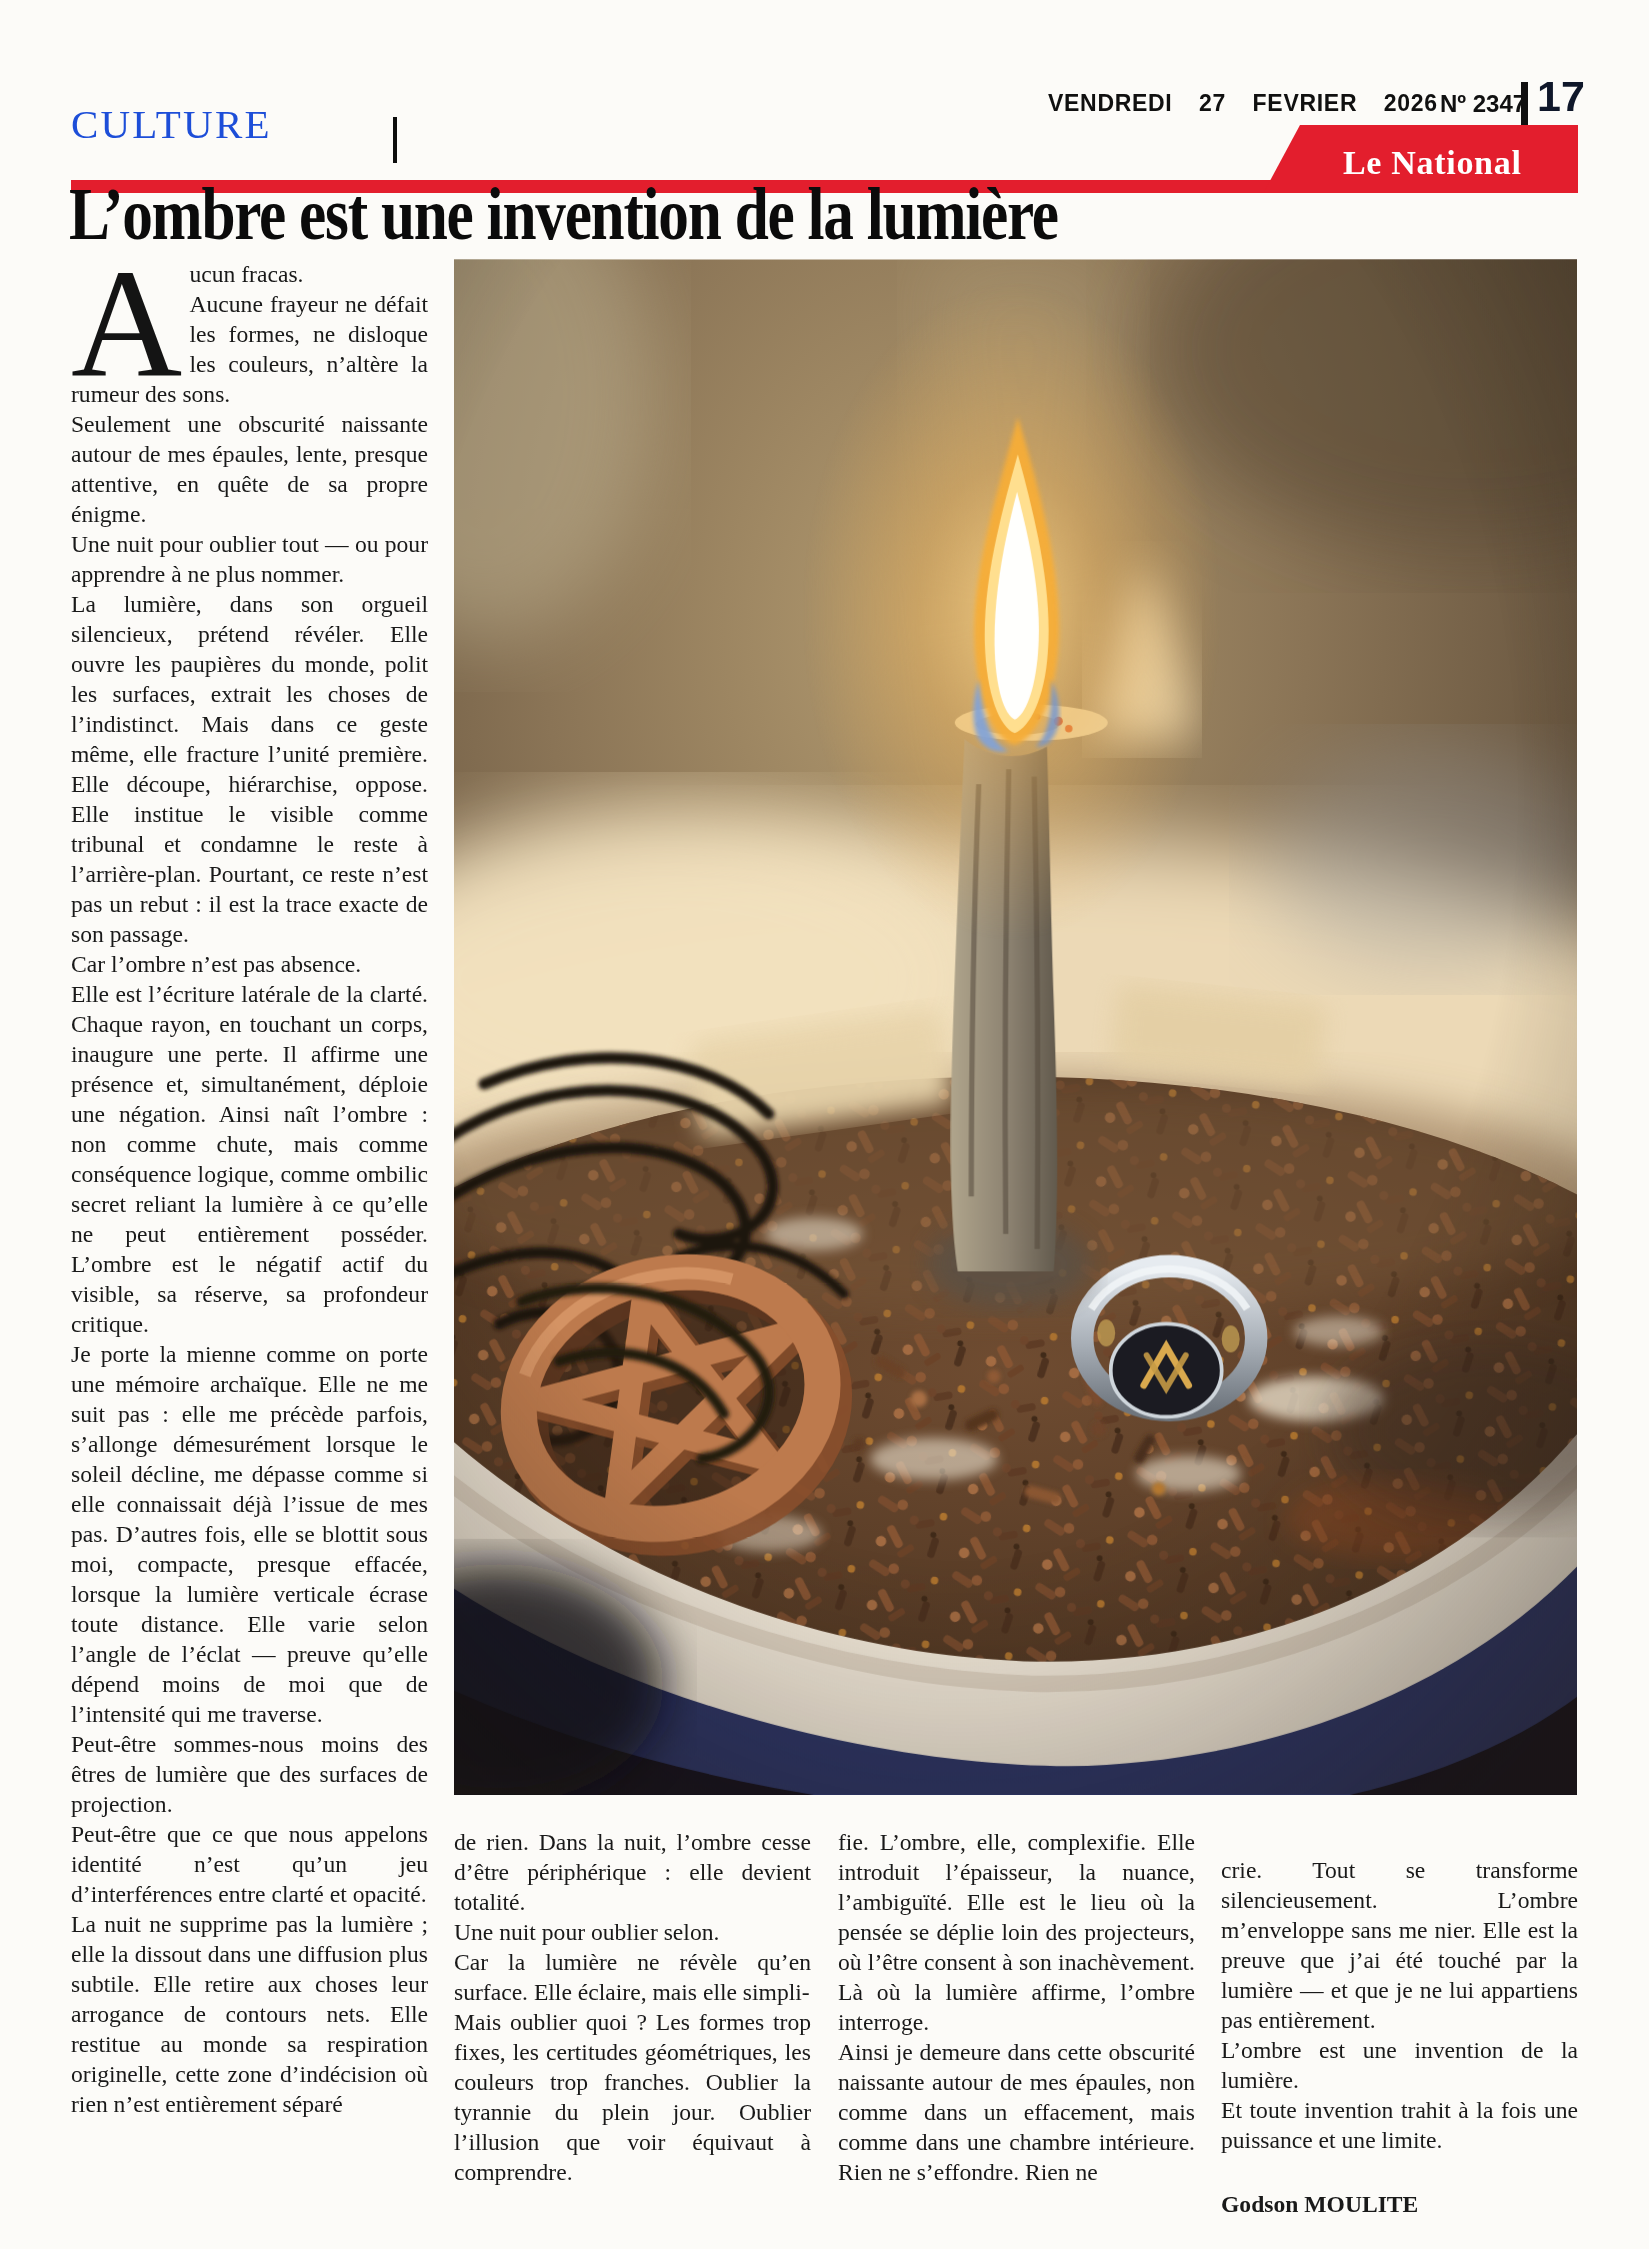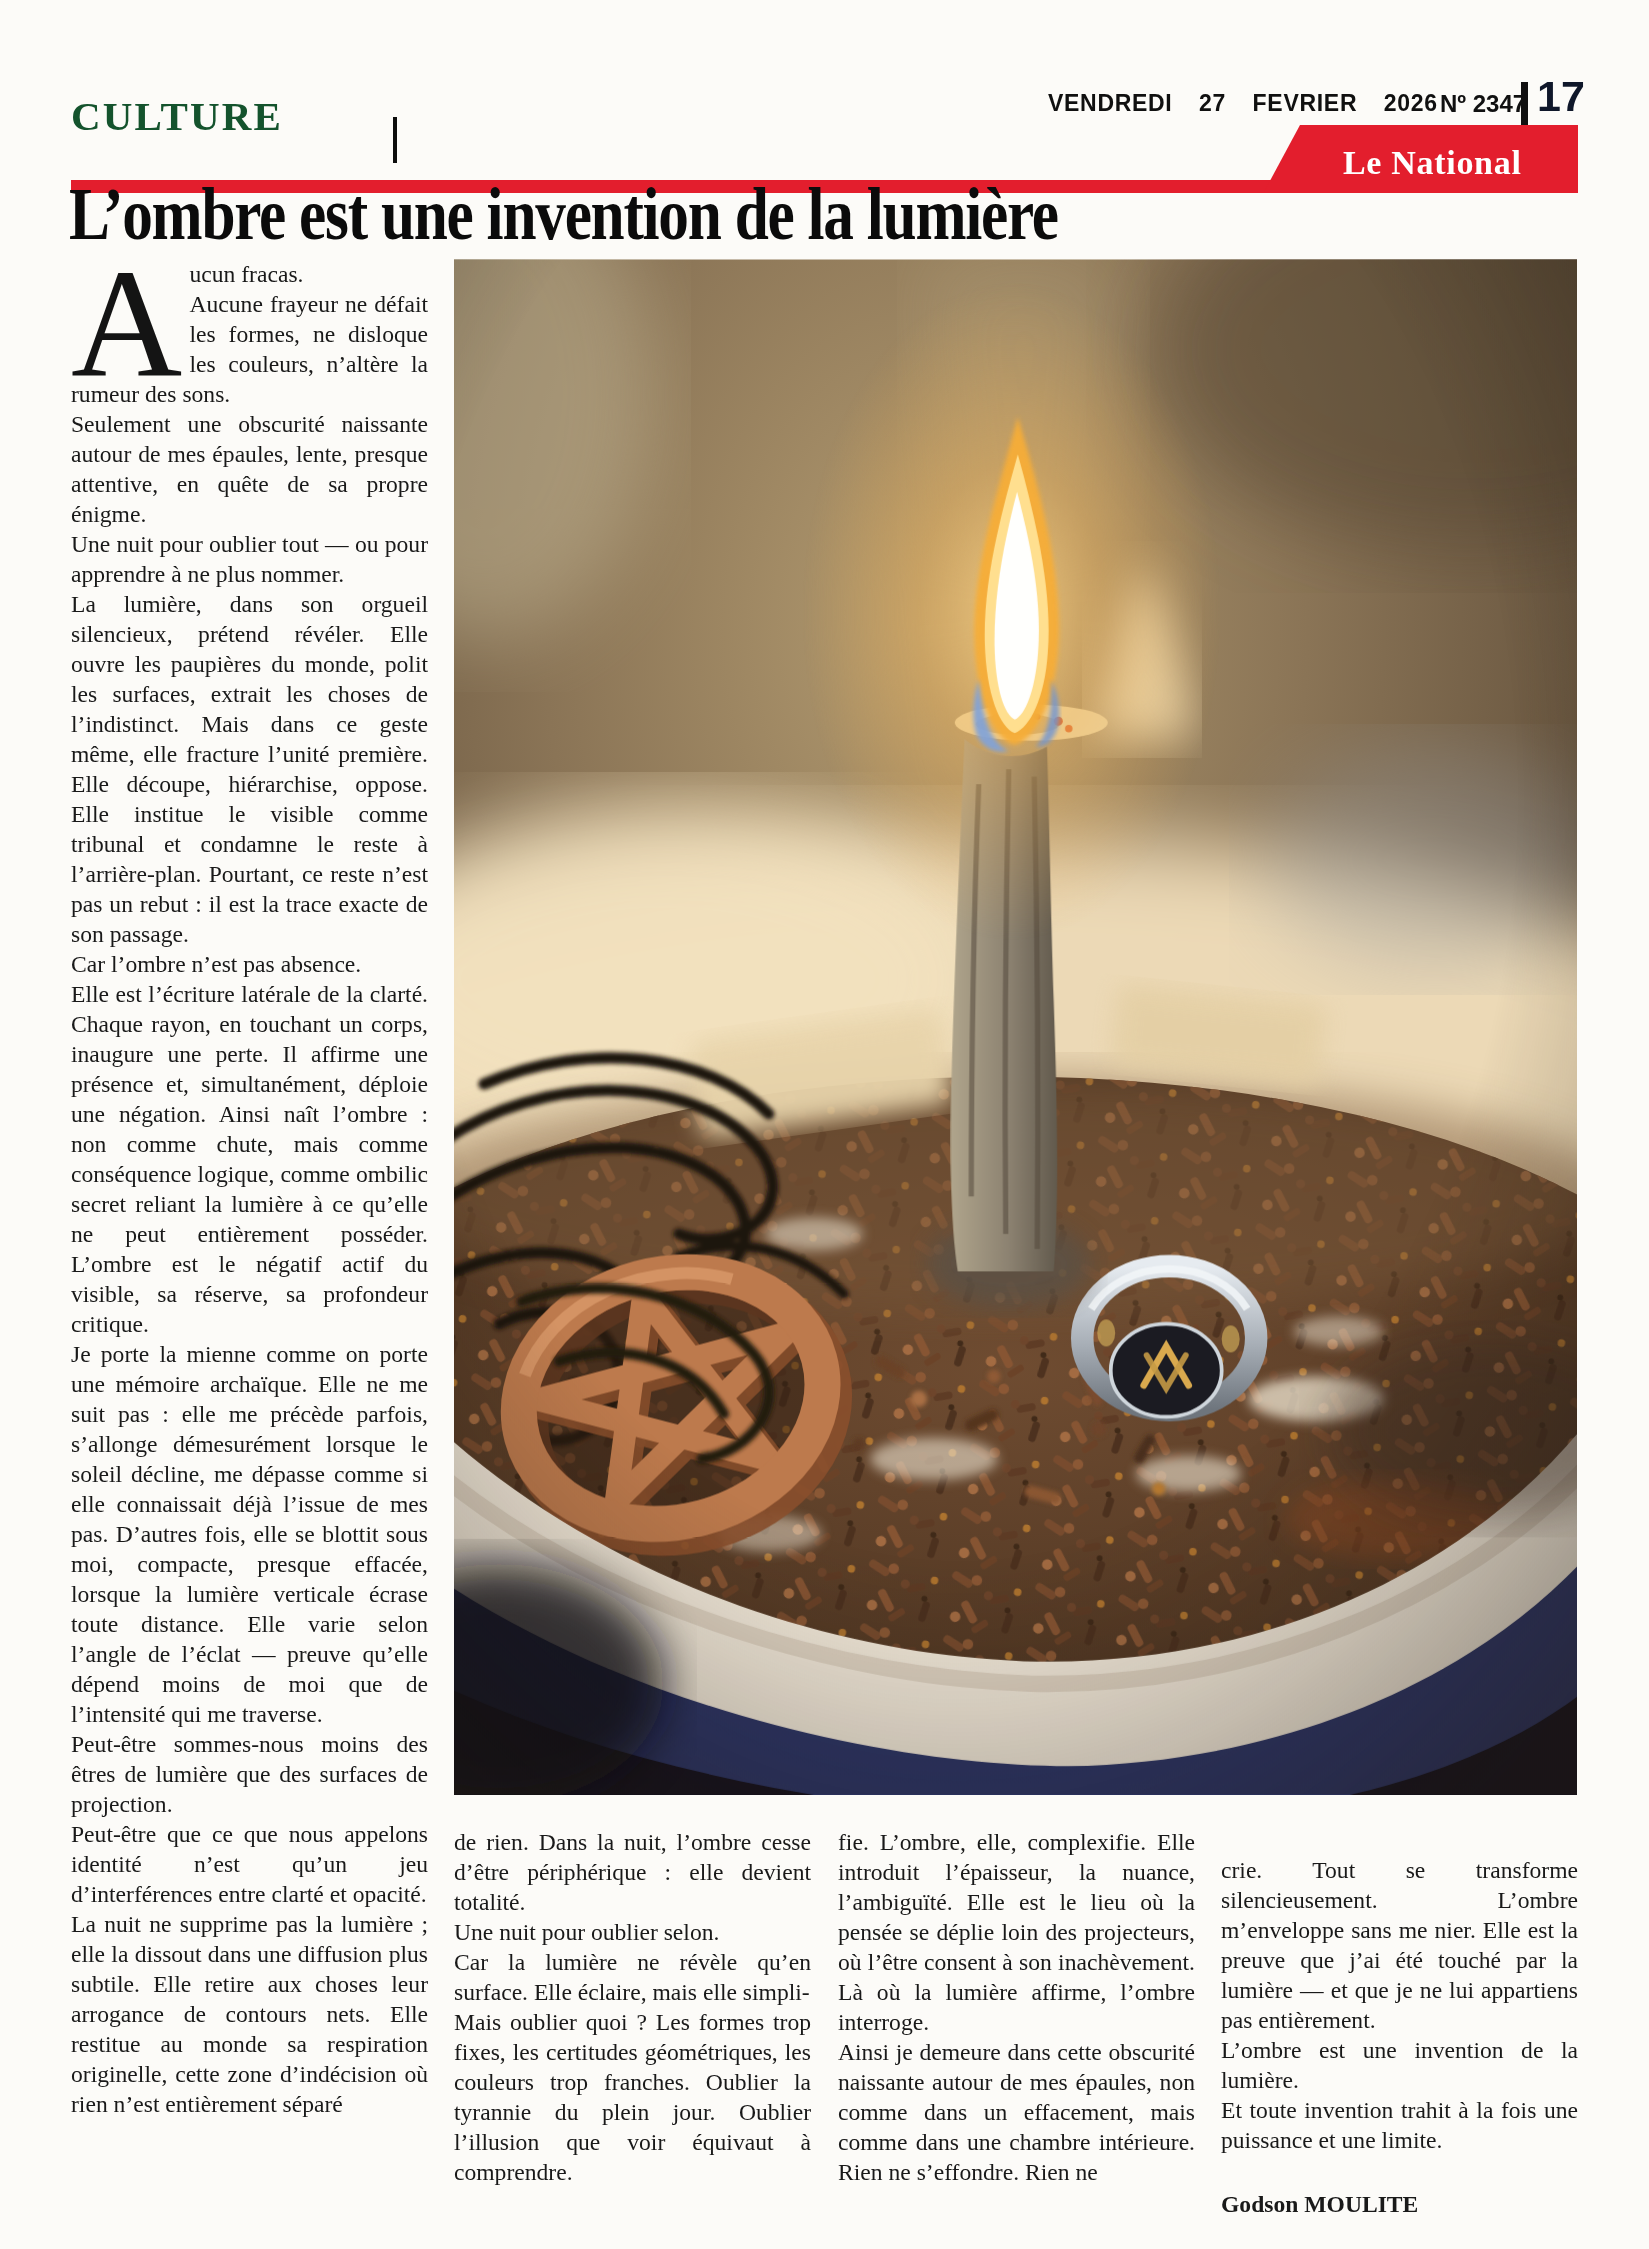--- a/index.html
+++ b/index.html
@@ -11,21 +11,21 @@
   }
   .abs{position:absolute;}
   
   #date-line{left:1048px;top:90px;font-family:"Liberation Sans",sans-serif;
     font-weight:bold;font-size:23px;letter-spacing:0.7px;word-spacing:19.5px;color:#101010;}
   #issue-number{left:1440px;top:90px;font-family:"Liberation Sans",sans-serif;
     font-weight:bold;font-size:24px;color:#101010;}
   #page-number-bar{left:1521px;top:82px;width:6.7px;height:49px;background:#101010;}
   #page-number{left:1537px;top:72px;font-family:"Liberation Sans",sans-serif;
     font-weight:bold;font-size:43px;color:#0f172a;}
-  #section-title{left:71px;top:92px;font-size:41px;font-weight:bold;letter-spacing:2.2px;color:#14532d;}
+  #section-title{left:71px;top:100px;font-size:41px;font-weight:normal;letter-spacing:2.2px;color:#1d4ed8;}
   #section-divider{left:393px;top:117px;width:3.7px;height:46px;background:#0d0d0d;}
   #red-band{left:71px;top:180px;width:1507px;height:12.7px;background:#e31e2d;}
   #brand-badge{left:1264px;top:125px;width:314px;height:67px;background:#e31e2d;
     clip-path:polygon(36px 0,100% 0,100% 100%,0 100%);
     display:flex;align-items:flex-end;justify-content:center;}
   #brand-badge span{color:#fff;font-weight:bold;font-size:34px;letter-spacing:0.7px;
     font-family:"Liberation Serif",serif;padding-left:22.5px;padding-bottom:10.5px;}
   
   #headline{left:69px;top:175px;font-size:73px;font-weight:bold;color:#0b0b0b;
     white-space:nowrap;letter-spacing:-1.5px;line-height:1.1;

